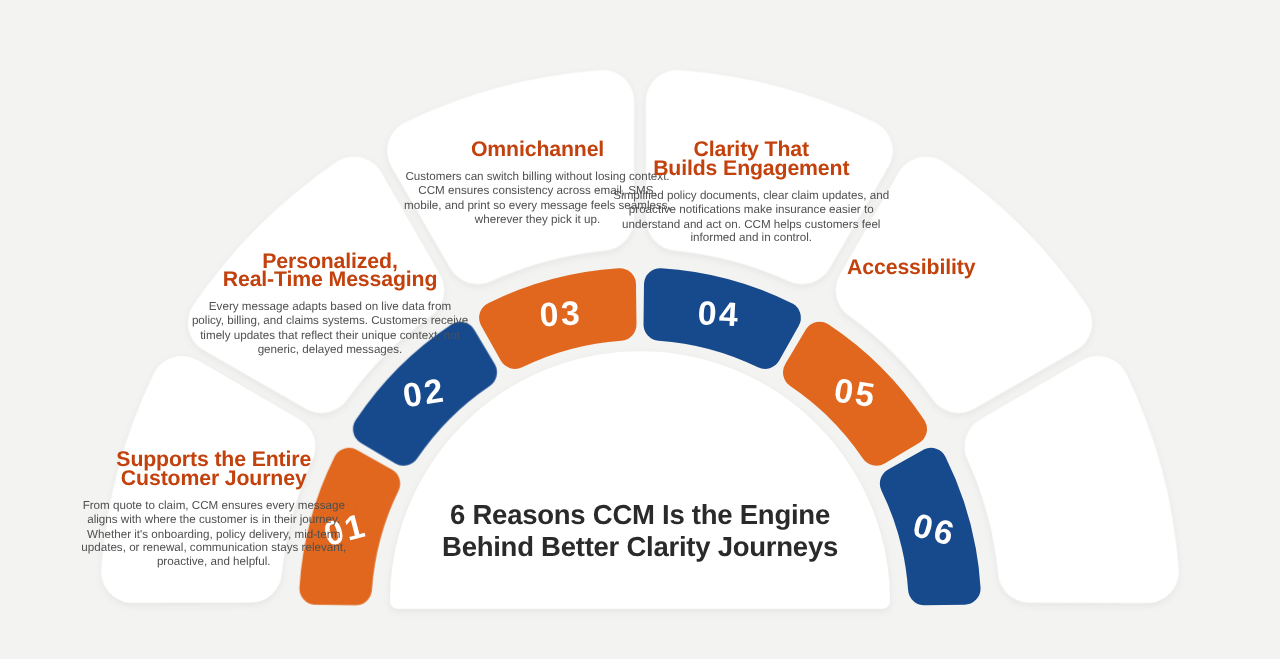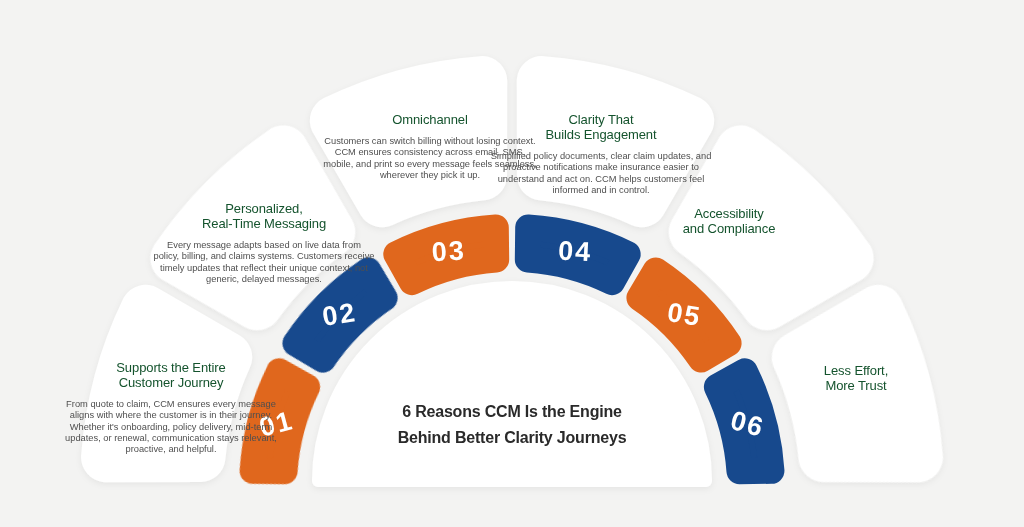--- a/index.html
+++ b/index.html
@@ -22,40 +22,40 @@
     letter-spacing: 2px;
     text-anchor: middle;
   }
   .petal-text {
     position: absolute;
     width: 222px;
     text-align: center;
     color: #262626;
   }
   .petal-title {
-    font-weight: 400;
-    font-size: 13px;
+    font-weight: 700;
+    font-size: 17px;
     line-height: 15px;
-    color: #14532d;
+    color: #c2410c;
     letter-spacing: -0.1px;
   }
   .petal-body {
     margin-top: 9px;
     font-size: 9.3px;
     line-height: 11.3px;
     color: #4F4F4F;
   }
   .center-title {
     position: absolute;
     left: 277px;
     top: 399px;
     width: 470px;
     text-align: center;
     font-weight: 700;
-    font-size: 16px;
+    font-size: 22px;
     line-height: 26px;
     color: #2A2A2A;
     letter-spacing: -0.2px;
   }
 </style>
 </head>
 <body>
 
 <div class="stage">
 
@@ -123,29 +123,24 @@
     <div class="petal-title">
       <div>Clarity That</div>
       <div>Builds Engagement</div>
     </div>
     <div class="petal-body">Simplified policy documents, clear claim updates, and proactive notifications make insurance easier to understand and act on. CCM helps customers feel informed and in control.</div>
   </div>
 
   <div class="petal-text" style="left:618px; top:206px;">
     <div class="petal-title">
       <div>Accessibility</div>
-      <div>and Compliance</div>
     </div>
   </div>
 
   <div class="petal-text" style="left:745px; top:363px;">
-    <div class="petal-title">
-      <div>Less Effort,</div>
-      <div>More Trust</div>
-    </div>
   </div>
 
   <div class="center-title">
     <div>6 Reasons CCM Is the Engine</div>
     <div>Behind Better Clarity Journeys</div>
   </div>
 
 </div>
 
 </body></html>

